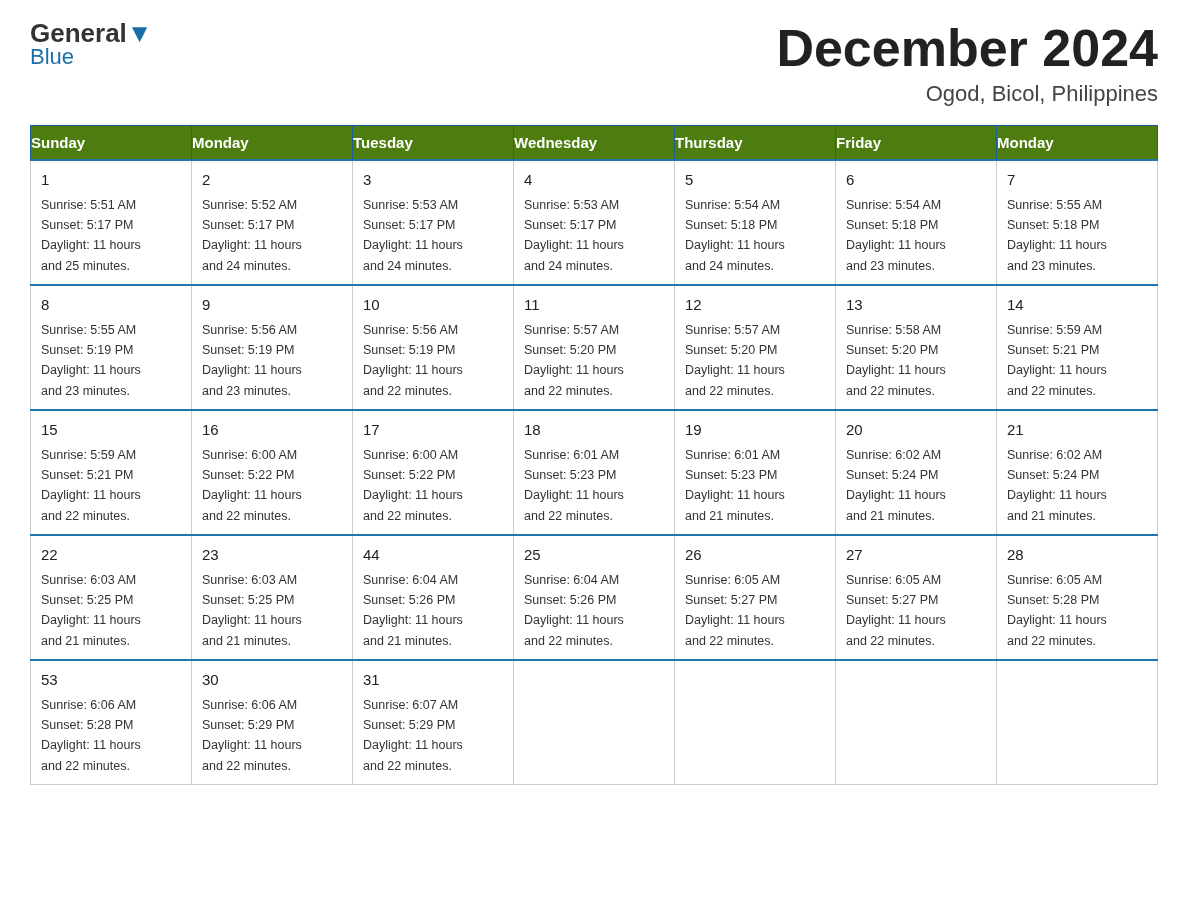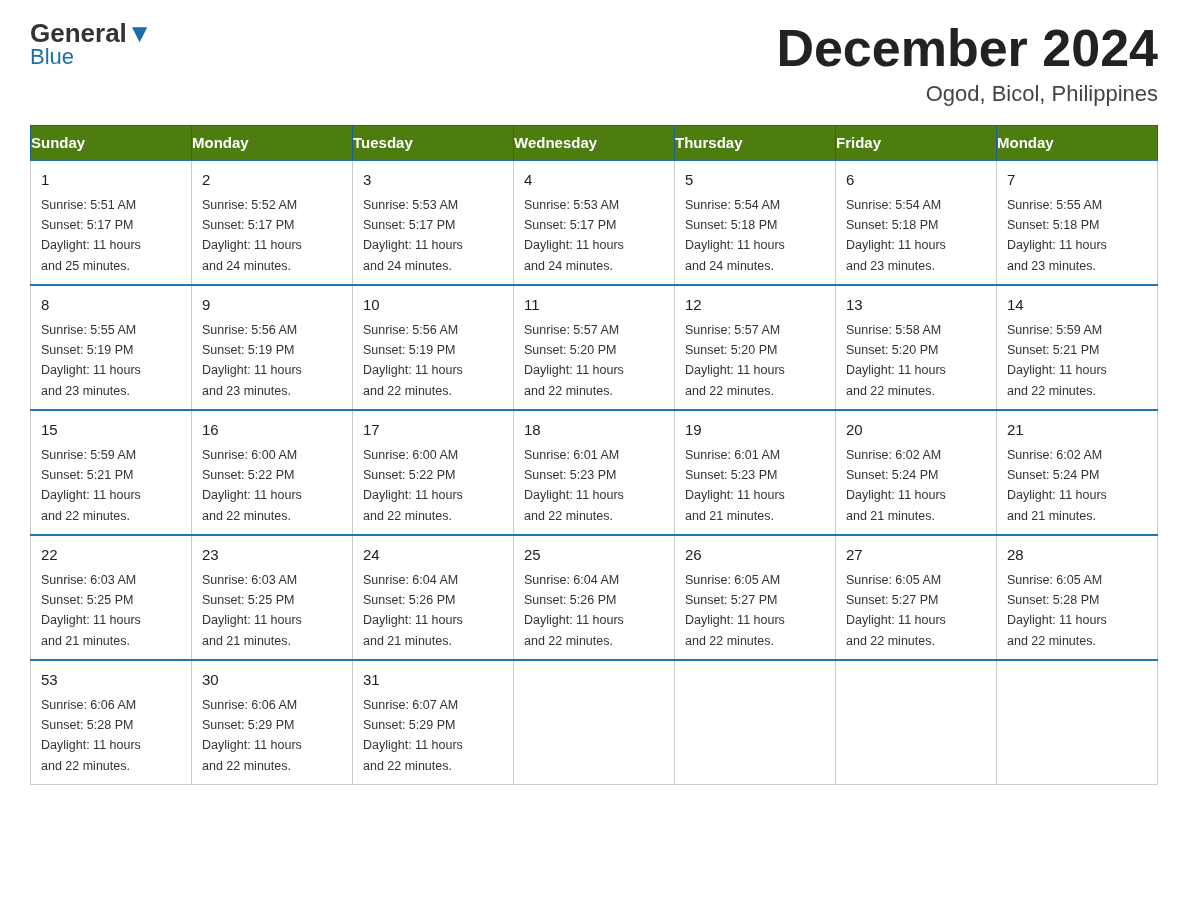--- a/index.html
+++ b/index.html
@@ -331,21 +331,21 @@
         <td>
         <span class="day-num">23</span>
         <span class="day-info">
           Sunrise: 6:03 AM<br>
           Sunset: 5:25 PM<br>
           Daylight: 11 hours<br>
           and 21 minutes.
         </span>
       </td>
         <td>
-        <span class="day-num">24</span>
+        <span class="day-num">44</span>
         <span class="day-info">
           Sunrise: 6:04 AM<br>
           Sunset: 5:26 PM<br>
           Daylight: 11 hours<br>
           and 21 minutes.
         </span>
       </td>
         <td>
         <span class="day-num">25</span>
         <span class="day-info">

